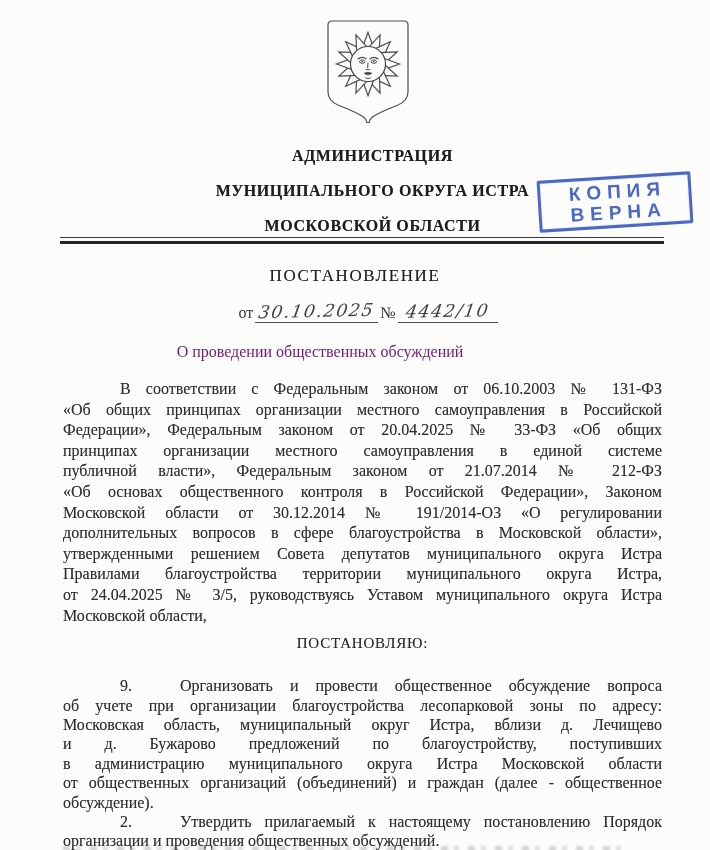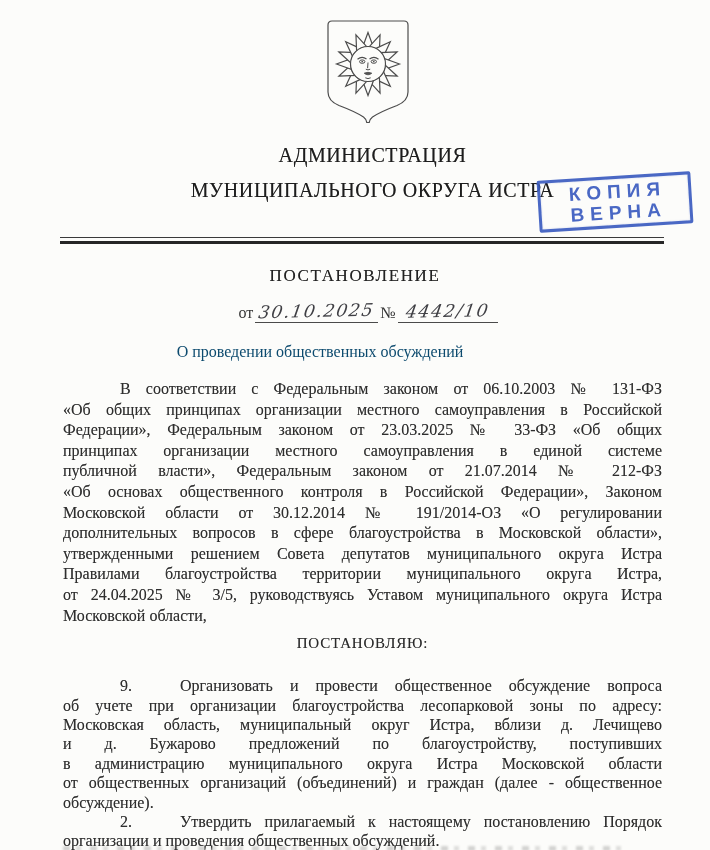--- a/index.html
+++ b/index.html
@@ -8,21 +8,21 @@
     background:#fcfcfa; overflow:hidden;
     font-family:"Liberation Serif","DejaVu Serif",serif;
     color:#2d2d2d;
   }
   
   .emblem{position:absolute; left:324px; top:16px; width:88px; height:108px;}
   .emblem svg{width:100%; height:100%;}
   
   .org-block{position:absolute; top:138px; left:0; width:710px; text-align:center;}
   .org-line{
-    line-height:35px; font-weight:normal; font-size:20px; letter-spacing:.6px;
+    line-height:35px; font-weight:bold; font-size:16px; letter-spacing:.6px;
     color:#1d1d1d; text-shadow:0 0 .4px rgba(0,0,0,.45);margin-left:35px;
   }
   
   .stamp{
     position:absolute; left:538px; top:176px; width:148px; height:46px;
     border:3px solid #3b5cc0; border-radius:2px;
     transform:rotate(-3.6deg);
     display:flex; flex-direction:column; justify-content:center;
     opacity:.92; background:rgba(255,255,255,.0);
     box-shadow:inset 0 0 2px rgba(59,92,192,.25);
@@ -60,21 +60,21 @@
   .uline.num-f{min-width:92px;}
   .hand{
     font-family:"DejaVu Serif","Liberation Serif",serif;
     font-style:italic; font-size:17.5px; color:#3f3f44;
     display:inline-block; transform:skewX(-10deg) rotate(-1.2deg);
     letter-spacing:1.5px; white-space:nowrap;
   }
   
   .subject{
     position:absolute; top:343px; left:0; width:640px; text-align:center;
-    font-size:16px; color:#0c4a6e;
+    font-size:16px; color:#701a75;
   }
   
   .body-block{position:absolute; top:379px; left:63px; width:599px; font-size:16px;}
   .jline{
     text-align:justify; text-align-last:justify;
     white-space:normal; color:#2e2e2e;
     text-shadow:0 0 .35px rgba(0,0,0,.35);
   }
   .jline.last{text-align-last:left;}
   .jline.first{text-indent:57px;}
@@ -130,20 +130,21 @@
       <circle cx="49.8" cy="45.6" r="0.8" fill="#444" stroke="none"></circle>
       <path d="M44,46.5 L43.6,52.2 M41.8,53.2 Q44,54.6 46.2,53.2" stroke-width="1"></path>
       <path d="M40.2,57.2 Q44,55.4 47.8,57.2 Q44,60.4 40.2,57.2 Z" fill="#555" stroke-width=".8"></path>
       <path d="M41.3,61.8 Q44,63.4 46.7,61.8" stroke-width="1"></path>
     </svg>
   </div>
 
   <div class="org-block">
     <div class="org-line">АДМИНИСТРАЦИЯ</div>
     <div class="org-line">МУНИЦИПАЛЬНОГО ОКРУГА ИСТРА</div>
+    <div class="org-line">МОСКОВСКОЙ ОБЛАСТИ</div>
   </div>
 
   <div class="stamp">
     <div class="stamp-line">КОПИЯ</div>
     <div class="stamp-line">ВЕРНА</div>
   </div>
 
   <div class="rule"></div>
 
   <div class="doc-title">ПОСТАНОВЛЕНИЕ</div>
@@ -154,21 +155,21 @@
     <span class="lbl">№</span>
     <span class="uline num-f"><span class="hand">4442/10</span></span>
   </div>
 
   <div class="subject">О проведении общественных обсуждений</div>
 
   <div class="body-block">
     <div class="para">
         <div class="jline pre first">В соответствии с Федеральным законом от 06.10.2003 № 131-ФЗ</div>
         <div class="jline pre">«Об общих принципах организации местного самоуправления в Российской</div>
-        <div class="jline pre">Федерации», Федеральным законом от 23.03.2025 № 33-ФЗ «Об общих</div>
+        <div class="jline pre">Федерации», Федеральным законом от 20.04.2025 № 33-ФЗ «Об общих</div>
         <div class="jline pre">принципах организации местного самоуправления в единой системе</div>
         <div class="jline pre">публичной власти», Федеральным законом от 21.07.2014 № 212-ФЗ</div>
         <div class="jline pre">«Об основах общественного контроля в Российской Федерации», Законом</div>
         <div class="jline pre">Московской области от 30.12.2014 № 191/2014-ОЗ «О регулировании</div>
         <div class="jline pre">дополнительных вопросов в сфере благоустройства в Московской области»,</div>
         <div class="jline pre">утвержденными решением Совета депутатов муниципального округа Истра</div>
         <div class="jline pre">Правилами благоустройства территории муниципального округа Истра,</div>
         <div class="jline pre">от 24.04.2025 № 3/5, руководствуясь Уставом муниципального округа Истра</div>
         <div class="jline pre last">Московской области,</div>
       </div>

